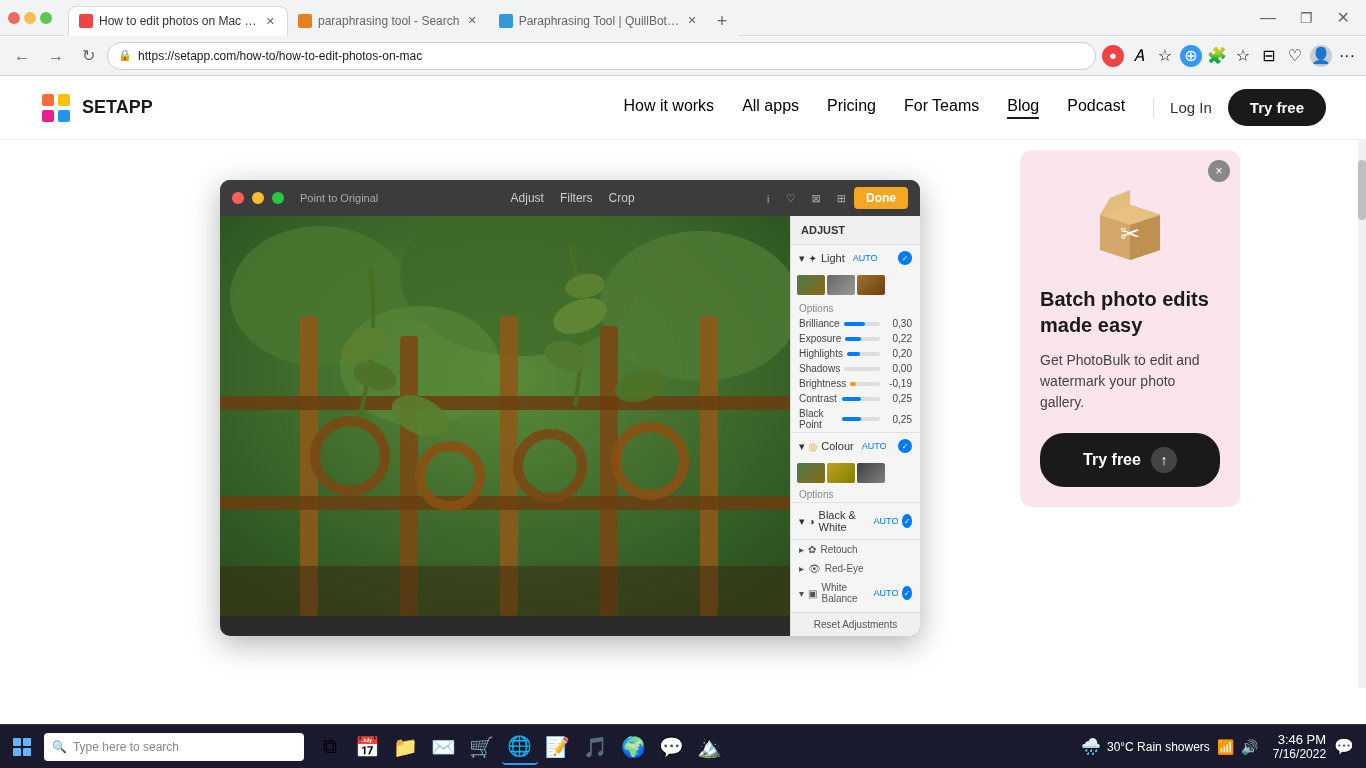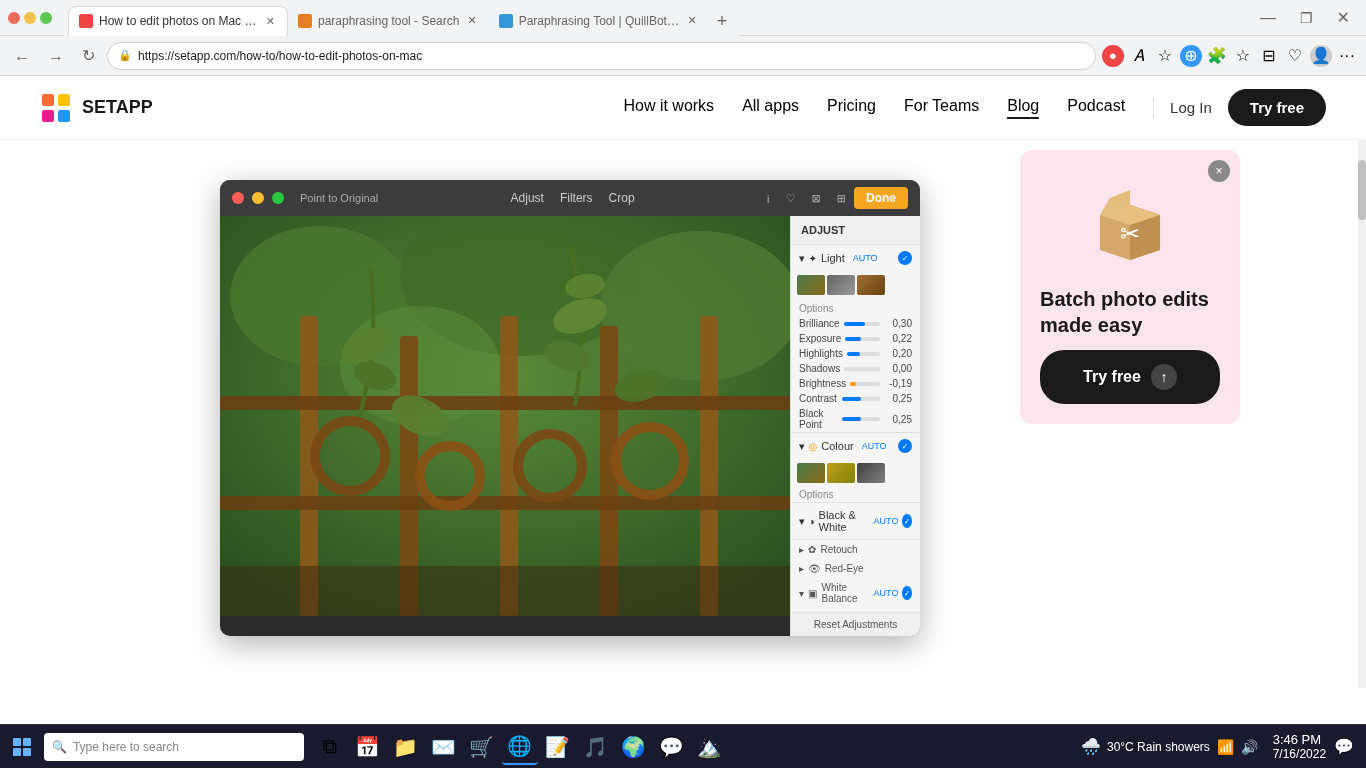--- a/index.html
+++ b/index.html
@@ -102,21 +102,21 @@
     .start-square { background: #fff; border-radius: 1px; }
     .taskbar-search { display: flex; align-items: center; background: #fff; border-radius: 4px; height: 28px; padding: 0 8px; gap: 6px; margin: 0 4px; min-width: 260px; }
     .search-icon-tb { font-size: 12px; color: #666; }
     .search-text-tb { font-size: 12px; color: #888; }
     .taskbar-icons { display: flex; align-items: center; gap: 2px; margin-left: 4px; }
     .tb-icon { width: 36px; height: 36px; display: flex; align-items: center; justify-content: center; cursor: pointer; border-radius: 4px; position: relative; }
     .tb-icon-img { font-size: 20px; }
     .taskbar-right { margin-left: auto; display: flex; align-items: center; gap: 8px; padding-right: 8px; }
     .system-icons { display: flex; align-items: center; gap: 6px; }
     .sys-icon { font-size: 14px; color: #fff; cursor: pointer; }
-    .taskbar-clock { color: #fff; font-size: 12px; text-align: left; cursor: pointer; }
+    .taskbar-clock { color: #fff; font-size: 12px; text-align: right; cursor: pointer; }
     .taskbar-clock .time { font-size: 13px; }
     .taskbar-clock .date { font-size: 12px; }
 
     
     .nav-link-wrap { display: flex; flex-direction: column; align-items: center; cursor: pointer; }
     .nav-underline { height: 2px; background: transparent; width: 100%; margin-top: 2px; }
     .nav-underline.active { background: #1a1a1a; }
   </style>
 </head>
 <body>
@@ -453,20 +453,21 @@
               <path d="M20 45 L50 35 L80 45 L50 55 Z" fill="#e8c080"></path>
 
               <path d="M50 35 L50 20 L30 28 L20 45 L50 35 Z" fill="#e0b870" opacity="0.9"></path>
 
               <text x="50" y="72" text-anchor="middle" font-size="24" fill="#fff">✂</text>
             </svg>
           </div>
         </div>
 
         <h3 class="ad-title">Batch photo edits made easy</h3>
+        <p class="ad-desc">Get PhotoBulk to edit and watermark your photo gallery.</p>
 
         <button class="ad-try-btn">
           <span>Try free</span>
           <div class="ad-arrow">
             <span>↑</span>
           </div>
         </button>
       </div>
     </div>
   </div>

